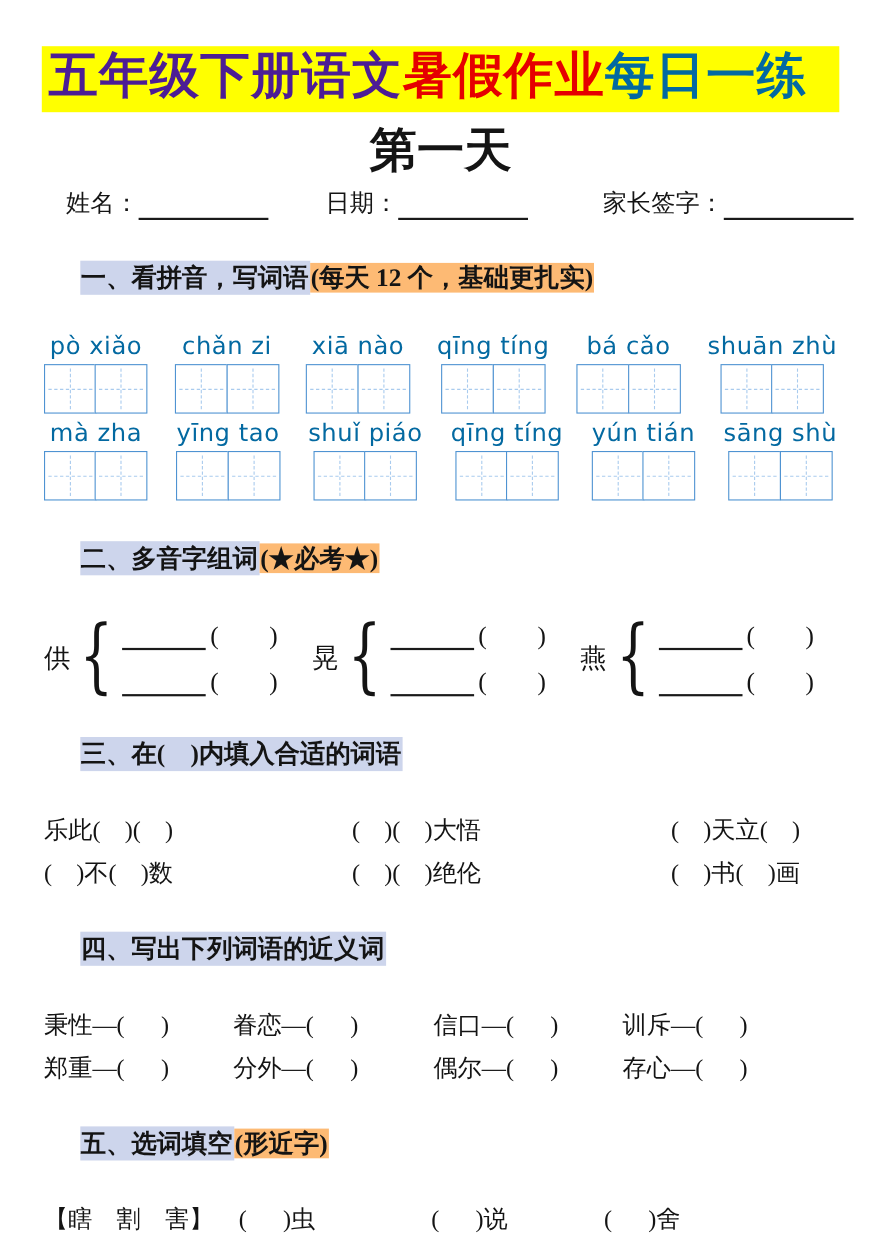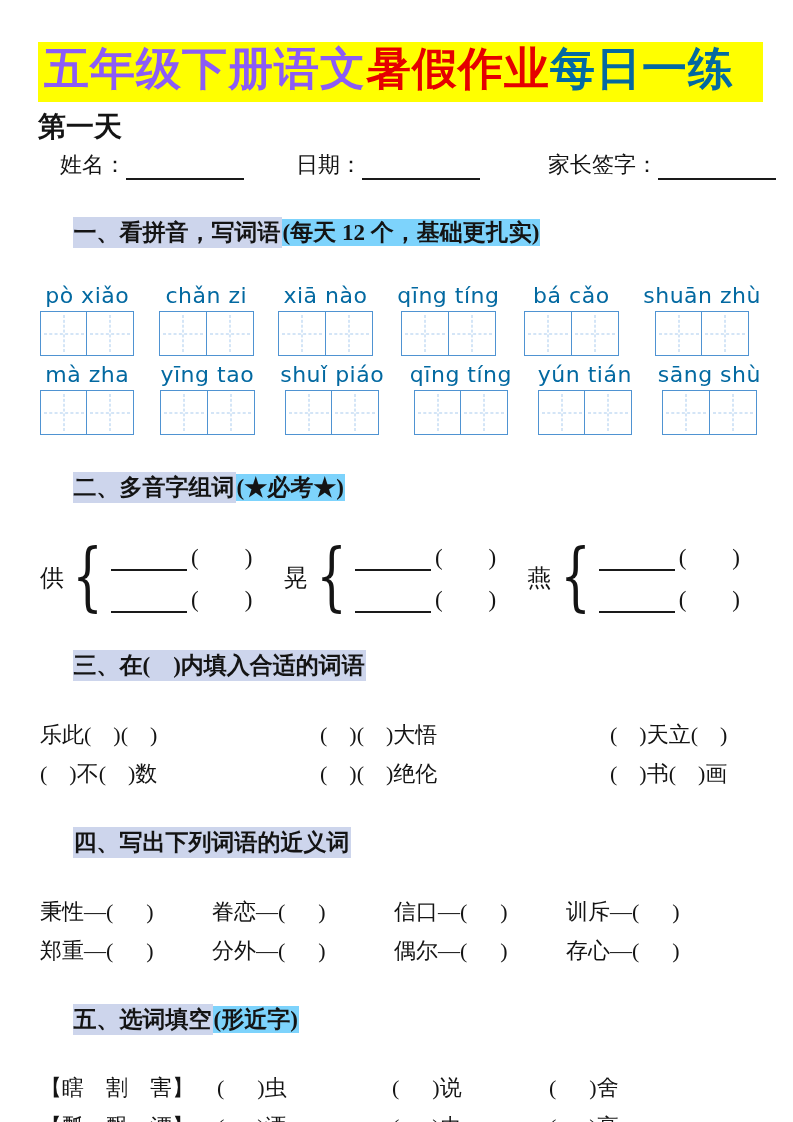--- a/index.html
+++ b/index.html
@@ -15,26 +15,27 @@
   
   .banner {
     background: #ffff00;
     padding: 2px 6px 8px 6px;
     font-size: 45px;
     font-weight: bold;
     line-height: 1.12;
     letter-spacing: 1px;
     white-space: nowrap;
   }
-  .banner .p1 { color: #8b5cf6; }
+  .banner .p1 { color: #4c1d95; }
   .banner .p2 { color: #e50000; }
   .banner .p3 { color: #0369a1; }
 
   .day-title {
-    font-size: 28px;
+    text-align: center;
+    font-size: 43px;
     font-weight: bold;
     margin: 6px 0 2px 0;
   }
 
   
   .info-row {
     display: flex;
     align-items: flex-end;
     font-size: 22px;
     padding-left: 22px;
@@ -46,21 +47,21 @@
 
   
   .sec-head {
     font-size: 23px;
     font-weight: bold;
     margin: 8px 0 5px 0;
     white-space: pre;
     line-height: 1.3;
   }
   .sec-head .hl-main { background: #cdd5ec; padding: 3px 1px; }
-  .sec-head .hl-note { background: #7dd3fc; padding: 1px 1px; text-align: center; }
+  .sec-head .hl-note { background: #fdba74; padding: 1px 1px; text-align: center; }
 
   
   .blank {
     display: inline-block;
     border-bottom: 2px solid #1a1a1a;
     height: 14px;
   }
   .gap { display: inline-block; }
   .txt { white-space: pre; }
 

